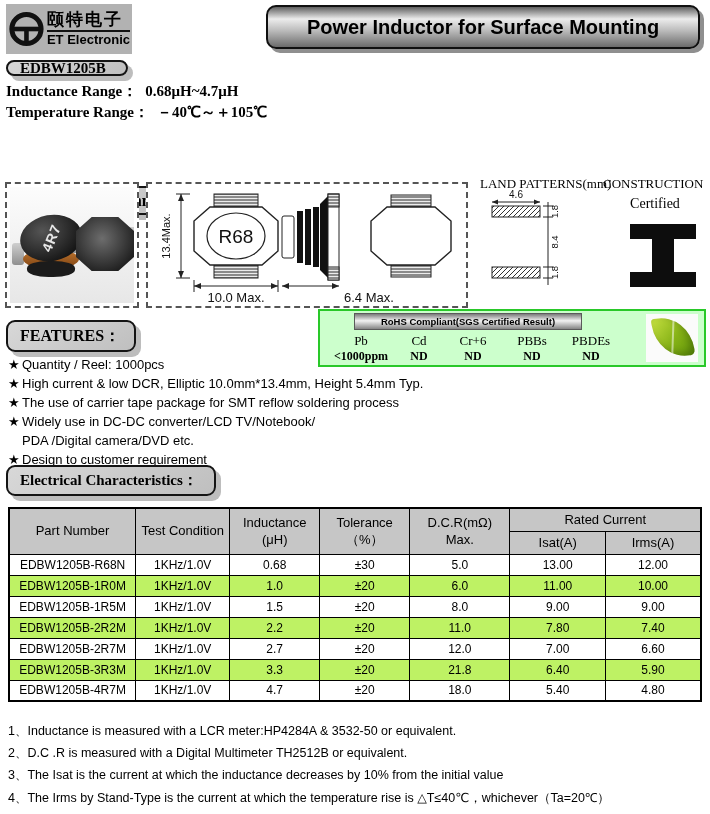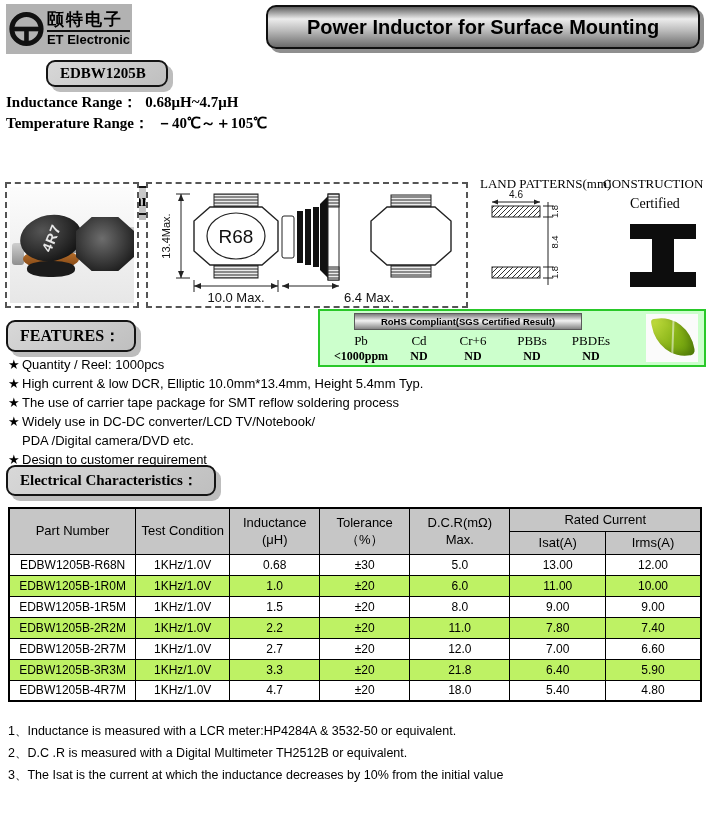--- a/index.html
+++ b/index.html
@@ -16,26 +16,26 @@
   .logo-en{font-size:13px;font-weight:bold;line-height:16px;white-space:nowrap;}
 
   .title-bar{left:266px;top:5px;width:430px;height:40px;border:2px solid #101010;border-radius:10px;
              background:linear-gradient(180deg,#5f5f5f 0%,#ececec 30%,#bdbdbd 58%,#6b6b6b 100%);
              box-shadow:4px 4px 0 #8f8f8f;display:flex;align-items:center;justify-content:center;
              font-size:20px;font-weight:bold;}
 
   .chip{background:linear-gradient(145deg,#d8d8d8,#bfbfbf);border:2px solid #141414;border-radius:9px;
         box-shadow:5px 5px 0 #bdbdbd;display:flex;align-items:center;padding-left:12px;
         font-family:"Liberation Serif",serif;font-weight:bold;box-sizing:border-box;}
-  .chip-edbw{left:6px;top:60px;width:122px;height:27px;font-size:15px;margin-left:40px;}
+  .chip-edbw{left:6px;top:60px;width:122px;height:16px;font-size:15px;}
   .chip-dim{left:6px;top:142px;width:190px;height:29px;font-size:16px;margin-top:44px;}
   .chip-feat{left:6px;top:320px;width:130px;height:32px;font-size:16px;}
   .chip-elec{left:6px;top:465px;width:210px;height:31px;font-size:15px;}
 
-  .specs{left:6px;top:93px;font-family:"Liberation Serif",serif;font-weight:bold;font-size:15px;}
+  .specs{left:6px;top:82px;font-family:"Liberation Serif",serif;font-weight:bold;font-size:15px;}
   .spec-line{height:21px;white-space:nowrap;}
   .spec-line .val{margin-left:8px;}
 
   
   .photo-box{left:5px;top:182px;width:134px;height:126px;border:2px dashed #555;background:#fff;box-sizing:border-box;}
   .photo-bg{position:absolute;left:3px;top:3px;right:3px;bottom:3px;background:linear-gradient(180deg,#fcfcfc,#e7e7e7);overflow:hidden;}
   .term{position:absolute;background:linear-gradient(180deg,#cfcfcf,#8f8f8f);border-radius:3px;}
   .ind-top{position:absolute;left:10px;top:28px;width:62px;height:46px;border-radius:50%;
            background:radial-gradient(ellipse at 38% 32%,#555 0%,#161616 75%);transform:rotate(-10deg);
            display:flex;align-items:center;justify-content:center;}
@@ -377,15 +377,16 @@
           <td>5.40</td>
           <td>4.80</td>
       </tr>
     </tbody>
   </table>
 
   <div class="abs notes">
     <div class="note-line">1、Inductance is measured with a LCR meter:HP4284A &amp; 3532-50 or equivalent.</div>
     <div class="note-line">2、D.C .R is measured with a Digital Multimeter TH2512B or equivalent.</div>
     <div class="note-line">3、The Isat is the current at which the inductance decreases by 10% from the initial value</div>
+    <div class="note-line">4、The Irms by Stand-Type is the current at which the temperature rise is △T≤40℃，whichever（Ta=20℃）</div>
   </div>
 
 </div>
 
 </body></html>

